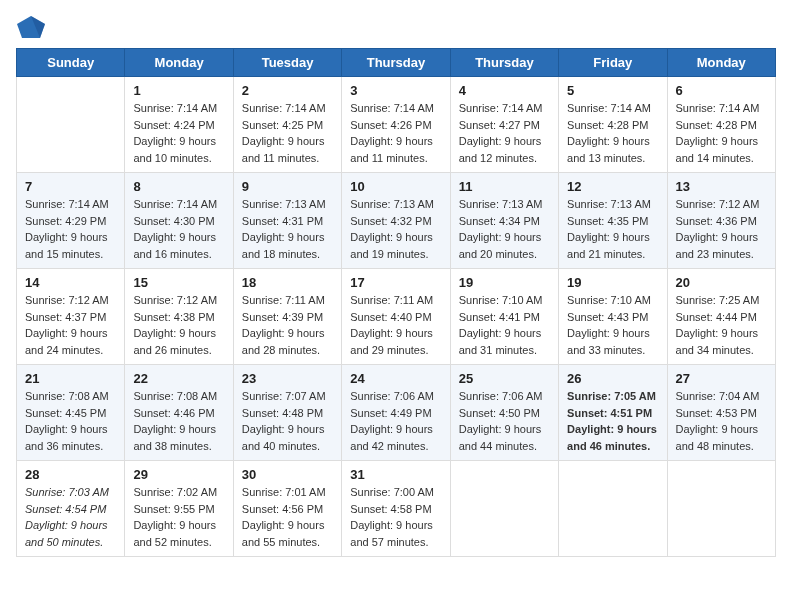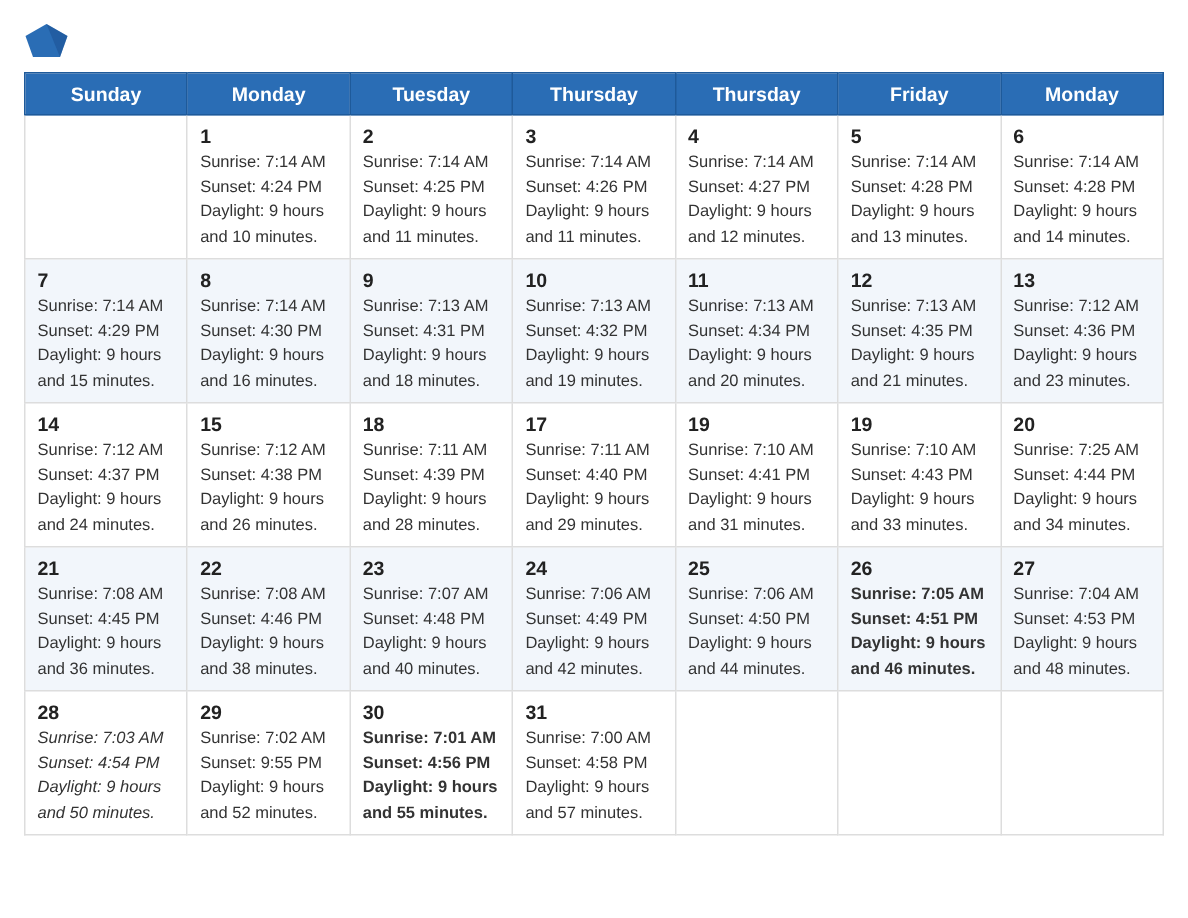--- a/index.html
+++ b/index.html
@@ -312,21 +312,21 @@
         </td>
         <td>
           <span class="day-number">29</span>
           <div class="cell-content" style="white-space: pre-line;">Sunrise: 7:02 AM
 Sunset: 9:55 PM
 Daylight: 9 hours
 and 52 minutes.</div>
         </td>
         <td>
           <span class="day-number">30</span>
-          <div class="cell-content" style="white-space: pre-line; font-weight: bold;">Sunrise: 7:01 AM
+          <div class="cell-content" style="white-space: pre-line;">Sunrise: 7:01 AM
 Sunset: 4:56 PM
 Daylight: 9 hours
 and 55 minutes.</div>
         </td>
         <td>
           <span class="day-number">31</span>
           <div class="cell-content" style="white-space: pre-line;">Sunrise: 7:00 AM
 Sunset: 4:58 PM
 Daylight: 9 hours
 and 57 minutes.</div>

